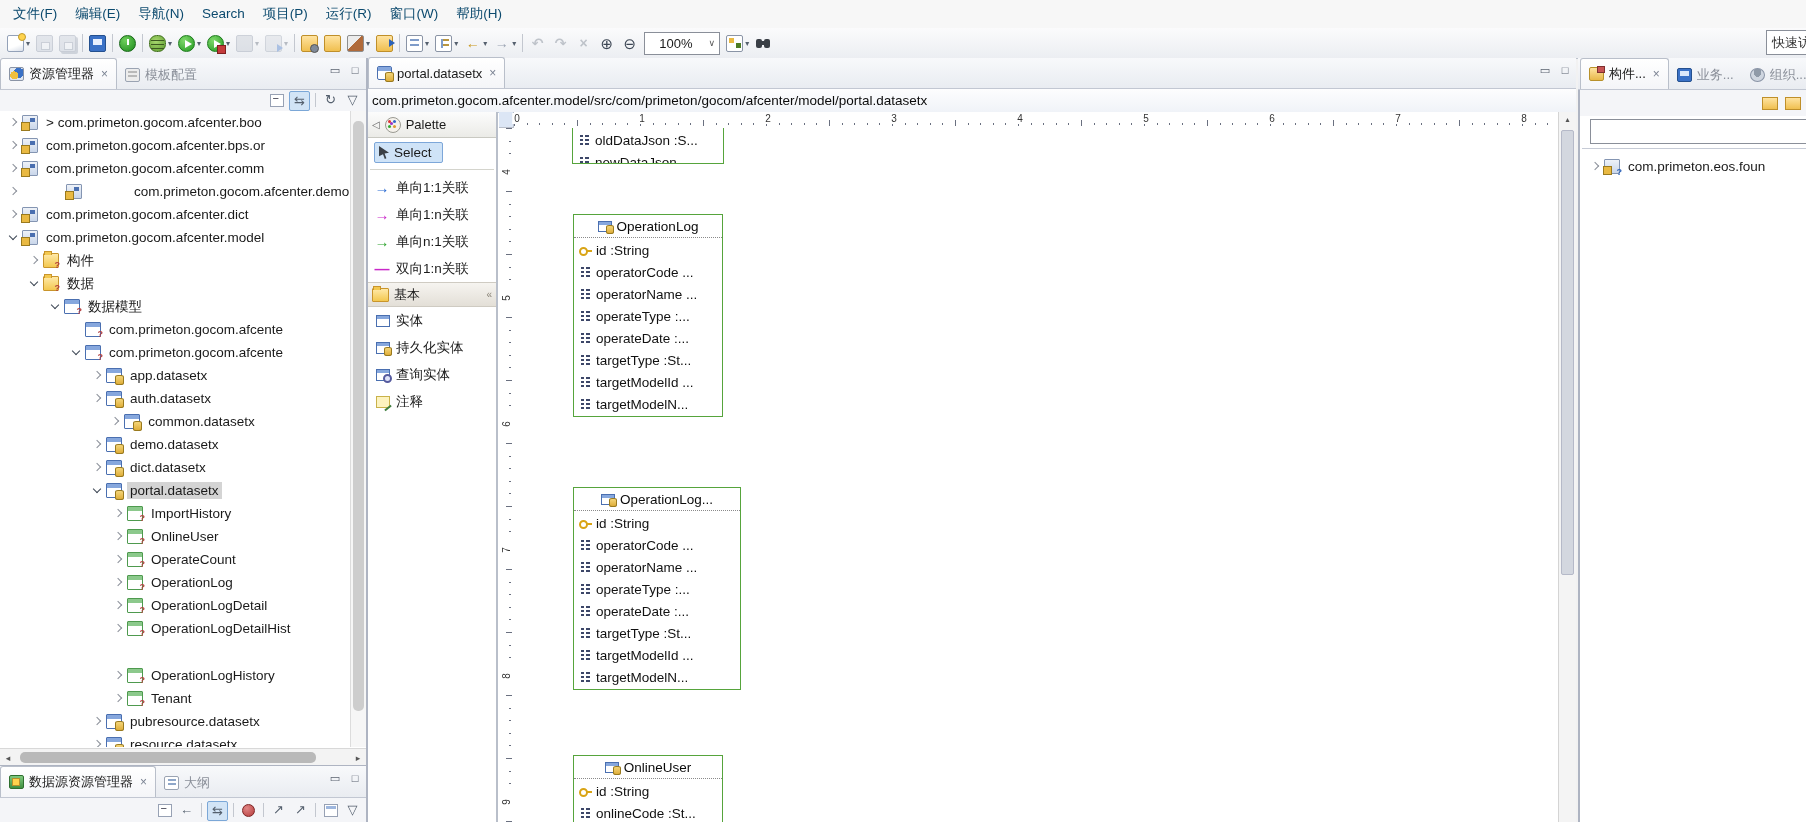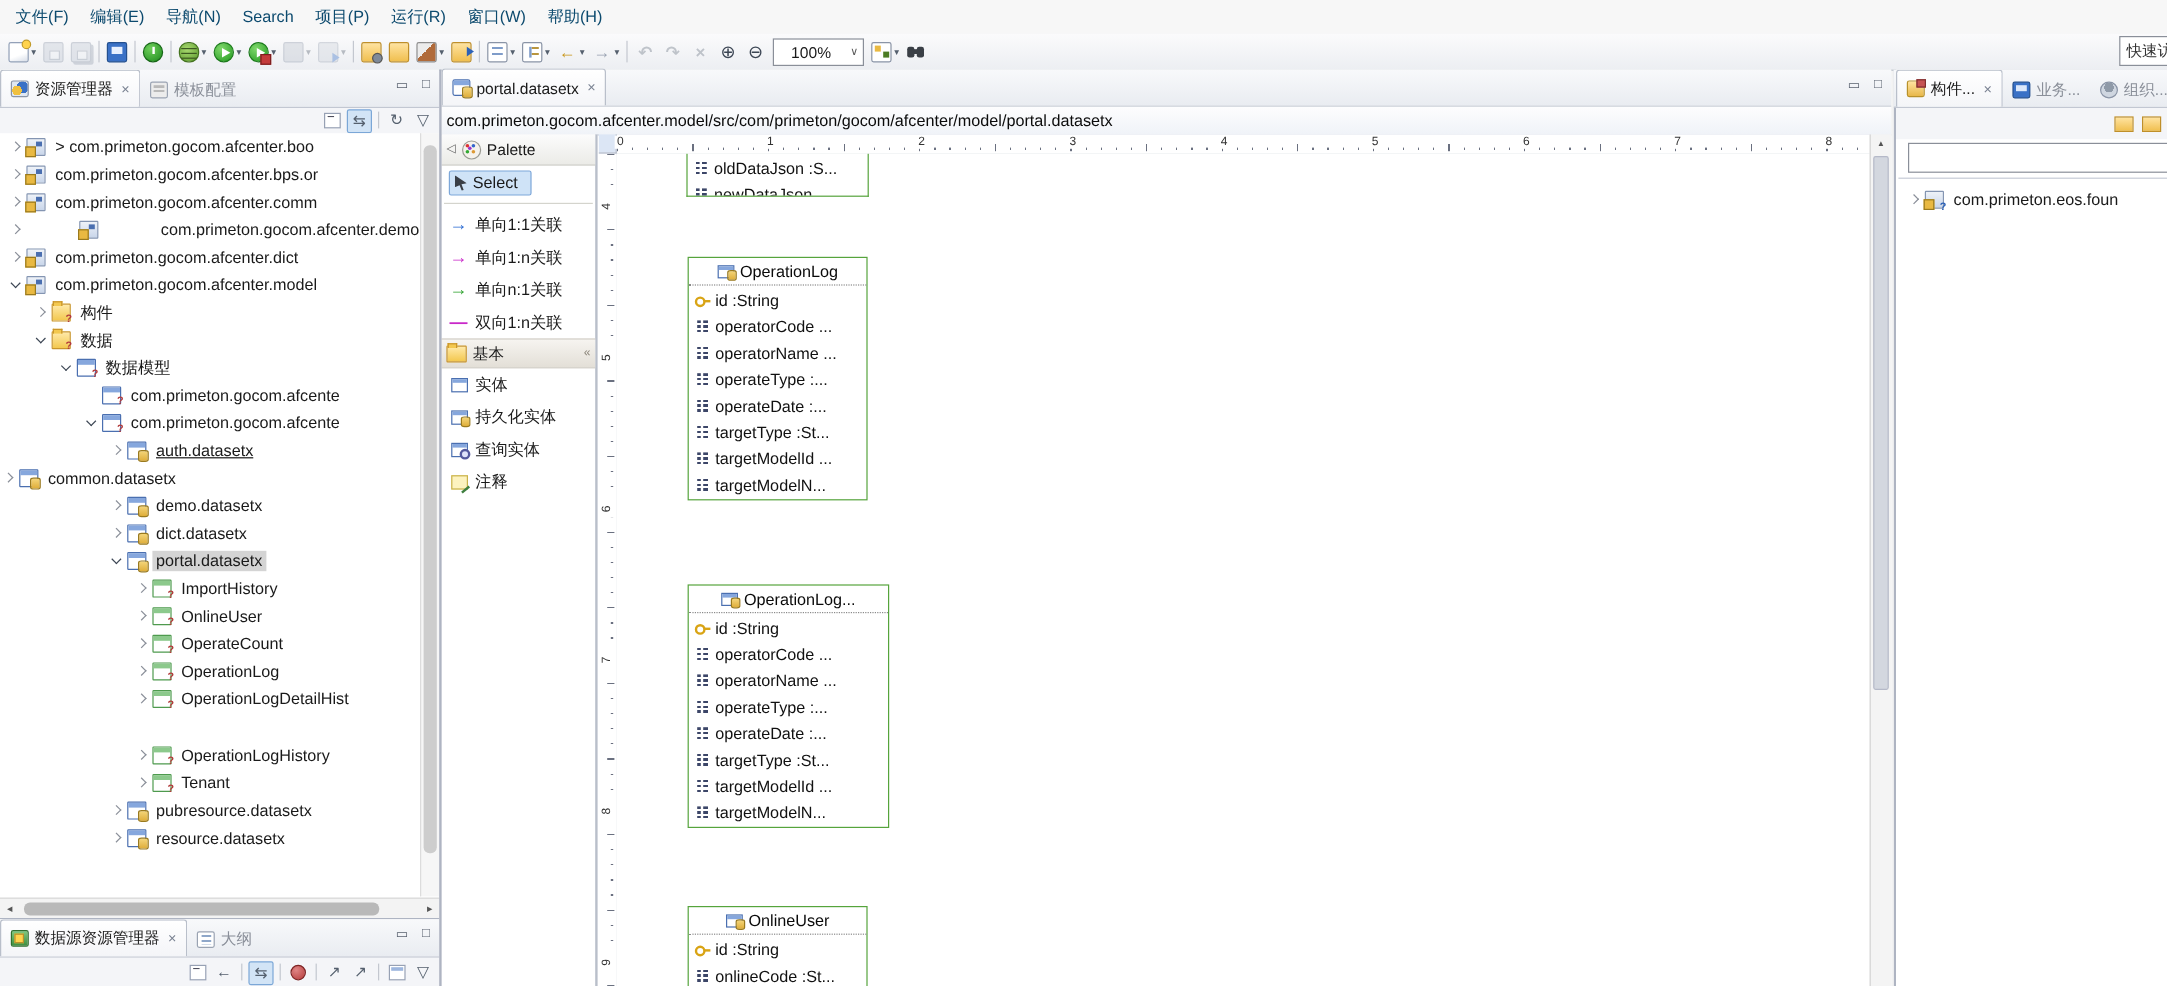--- a/index.html
+++ b/index.html
@@ -512,26 +512,31 @@
         <div class="trow" style="padding-left: 69px;">
         <span class="arrow arr-n"></span>
         <span class="nicon ic-dmq"></span>
         <span class="lbl">com.primeton.gocom.afcente</span>
       </div>
         <div class="trow" style="padding-left: 69px;">
         <span class="arrow arr-e"></span>
         <span class="nicon ic-dmq"></span>
         <span class="lbl">com.primeton.gocom.afcente</span>
       </div>
-        <div class="trow" style="padding-left: 90px; text-decoration: underline;">
+        <div class="trow" style="padding-left: 90px;">
+        <span class="arrow arr-c"></span>
+        <span class="nicon ic-dataset"></span>
+        <span class="lbl">app.datasetx</span>
+      </div>
+        <div class="trow" style="padding-left: 90px;">
         <span class="arrow arr-c"></span>
         <span class="nicon ic-dataset"></span>
         <span class="lbl">auth.datasetx</span>
       </div>
-        <div class="trow" style="">
+        <div class="trow" style=" justify-content: center;">
         <span class="arrow arr-c"></span>
         <span class="nicon ic-dataset"></span>
         <span class="lbl">common.datasetx</span>
       </div>
         <div class="trow" style="padding-left: 90px;">
         <span class="arrow arr-c"></span>
         <span class="nicon ic-dataset"></span>
         <span class="lbl">demo.datasetx</span>
       </div>
         <div class="trow" style="padding-left: 90px;">
@@ -556,20 +561,25 @@
       </div>
         <div class="trow" style="padding-left: 111px;">
         <span class="arrow arr-c"></span>
         <span class="nicon ic-entityq"></span>
         <span class="lbl">OperateCount</span>
       </div>
         <div class="trow" style="padding-left: 111px;">
         <span class="arrow arr-c"></span>
         <span class="nicon ic-entityq"></span>
         <span class="lbl">OperationLog</span>
+      </div>
+        <div class="trow" style="padding-left: 111px;">
+        <span class="arrow arr-c"></span>
+        <span class="nicon ic-entityq"></span>
+        <span class="lbl">OperationLogDetail</span>
       </div>
         <div class="trow" style="padding-left: 111px;">
         <span class="arrow arr-c"></span>
         <span class="nicon ic-entityq"></span>
         <span class="lbl">OperationLogDetailHist</span>
       </div>
         <div class="trow" style="padding-left: 111px; margin-top: 24px;">
         <span class="arrow arr-c"></span>
         <span class="nicon ic-entityq"></span>
         <span class="lbl">OperationLogHistory</span>

